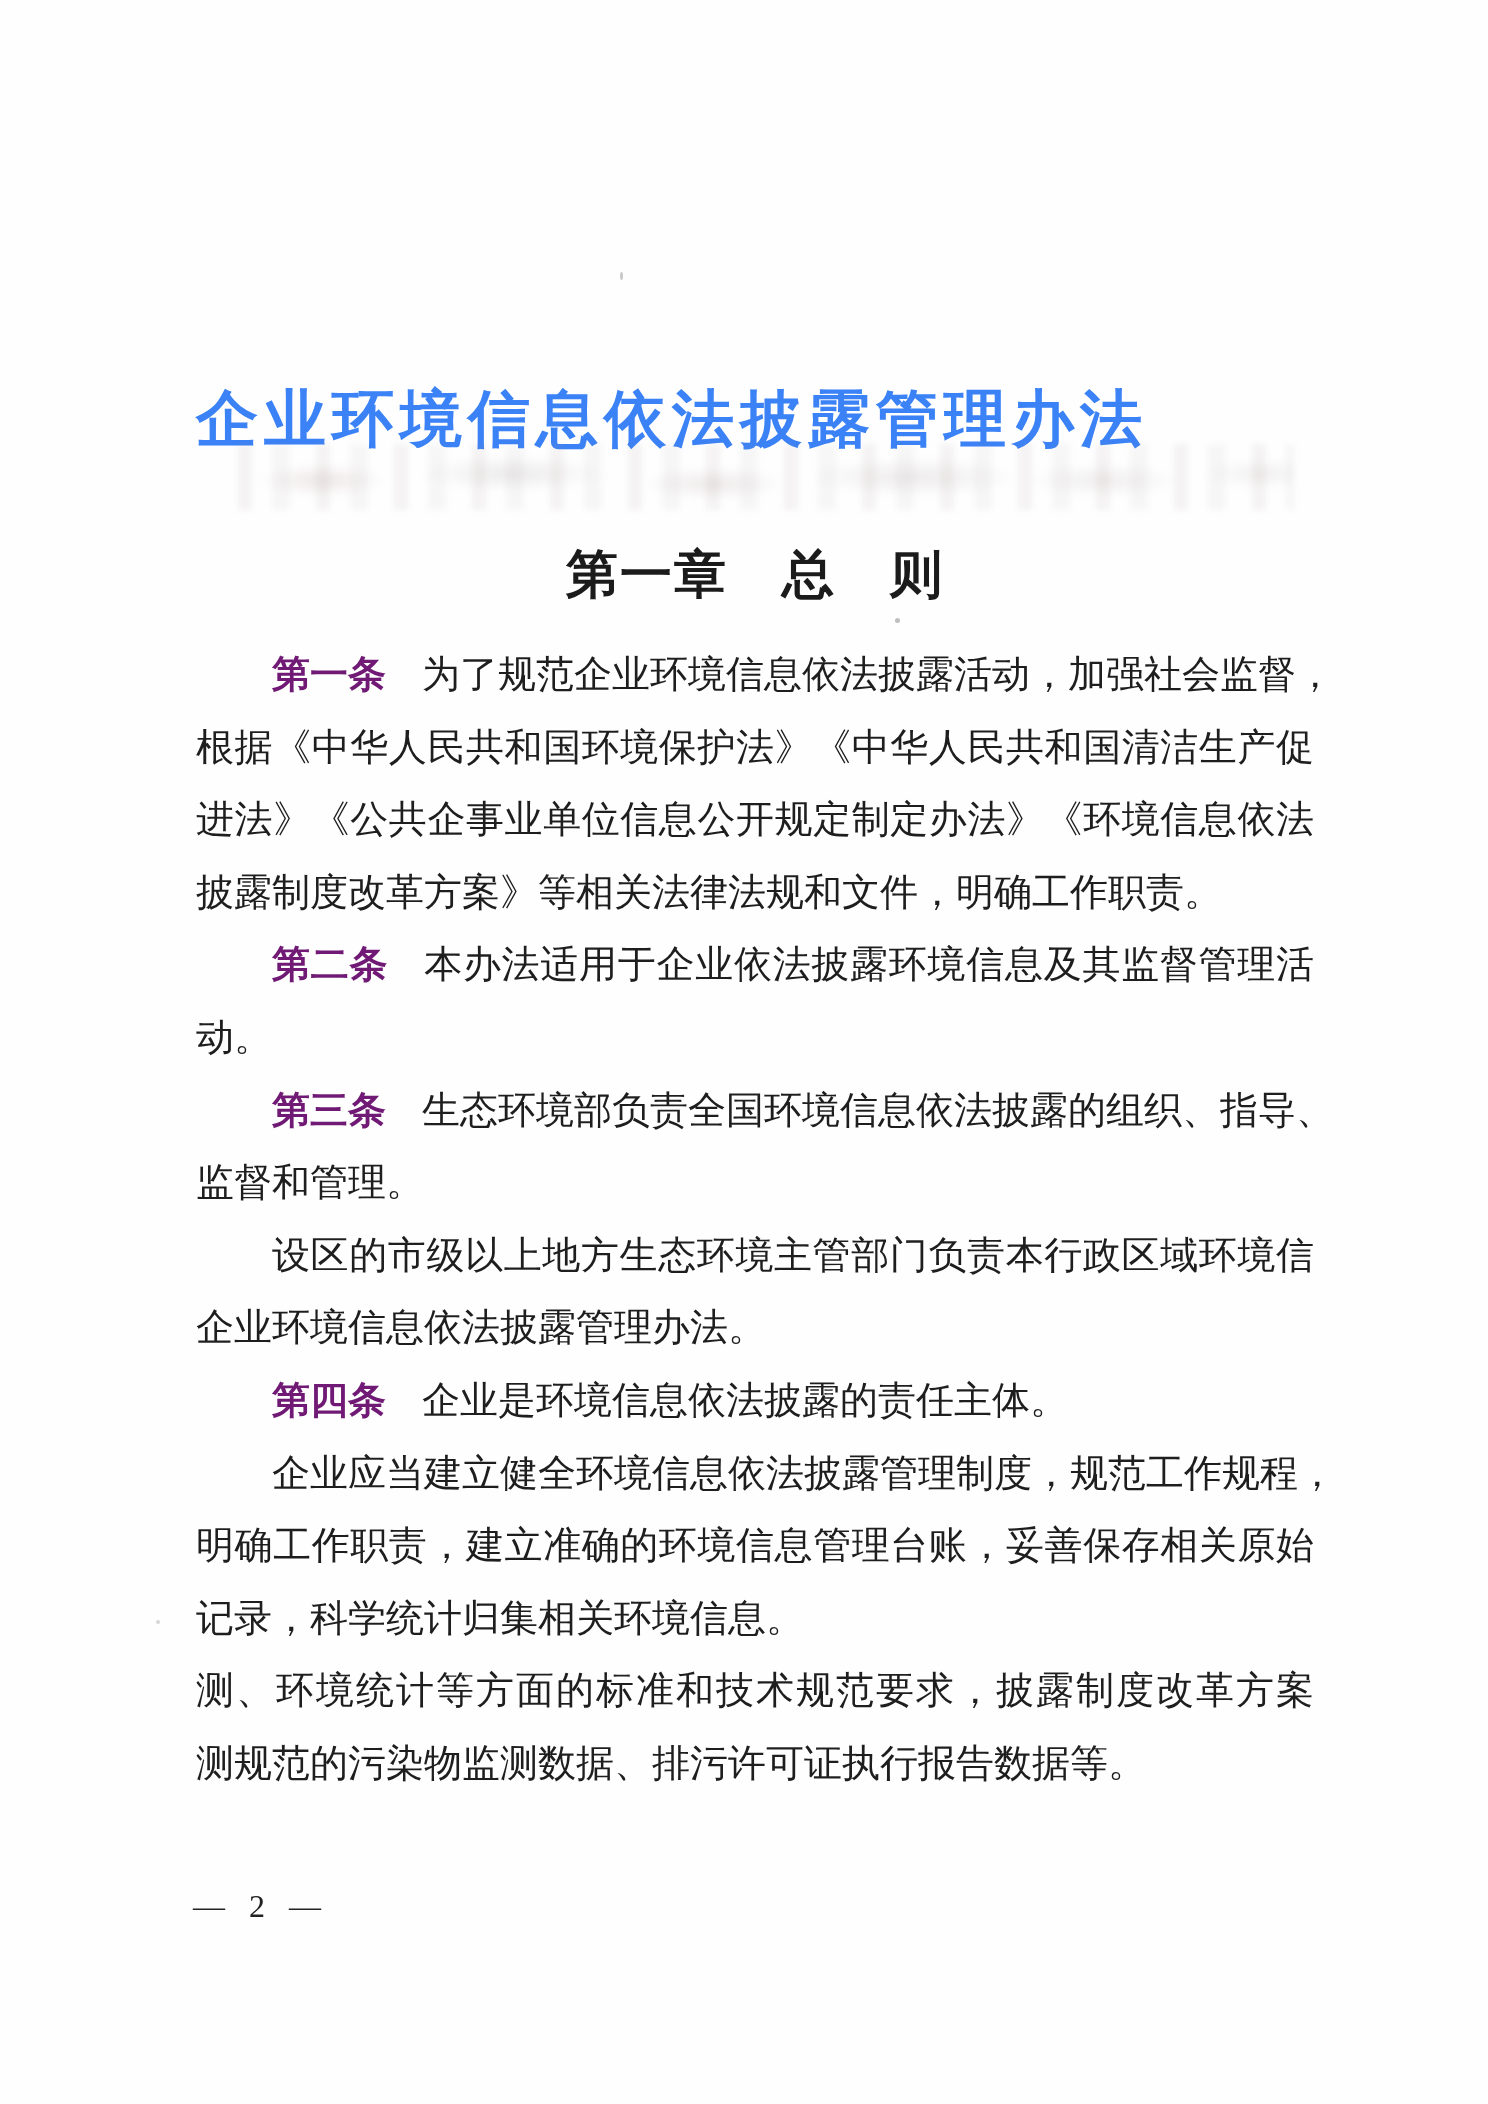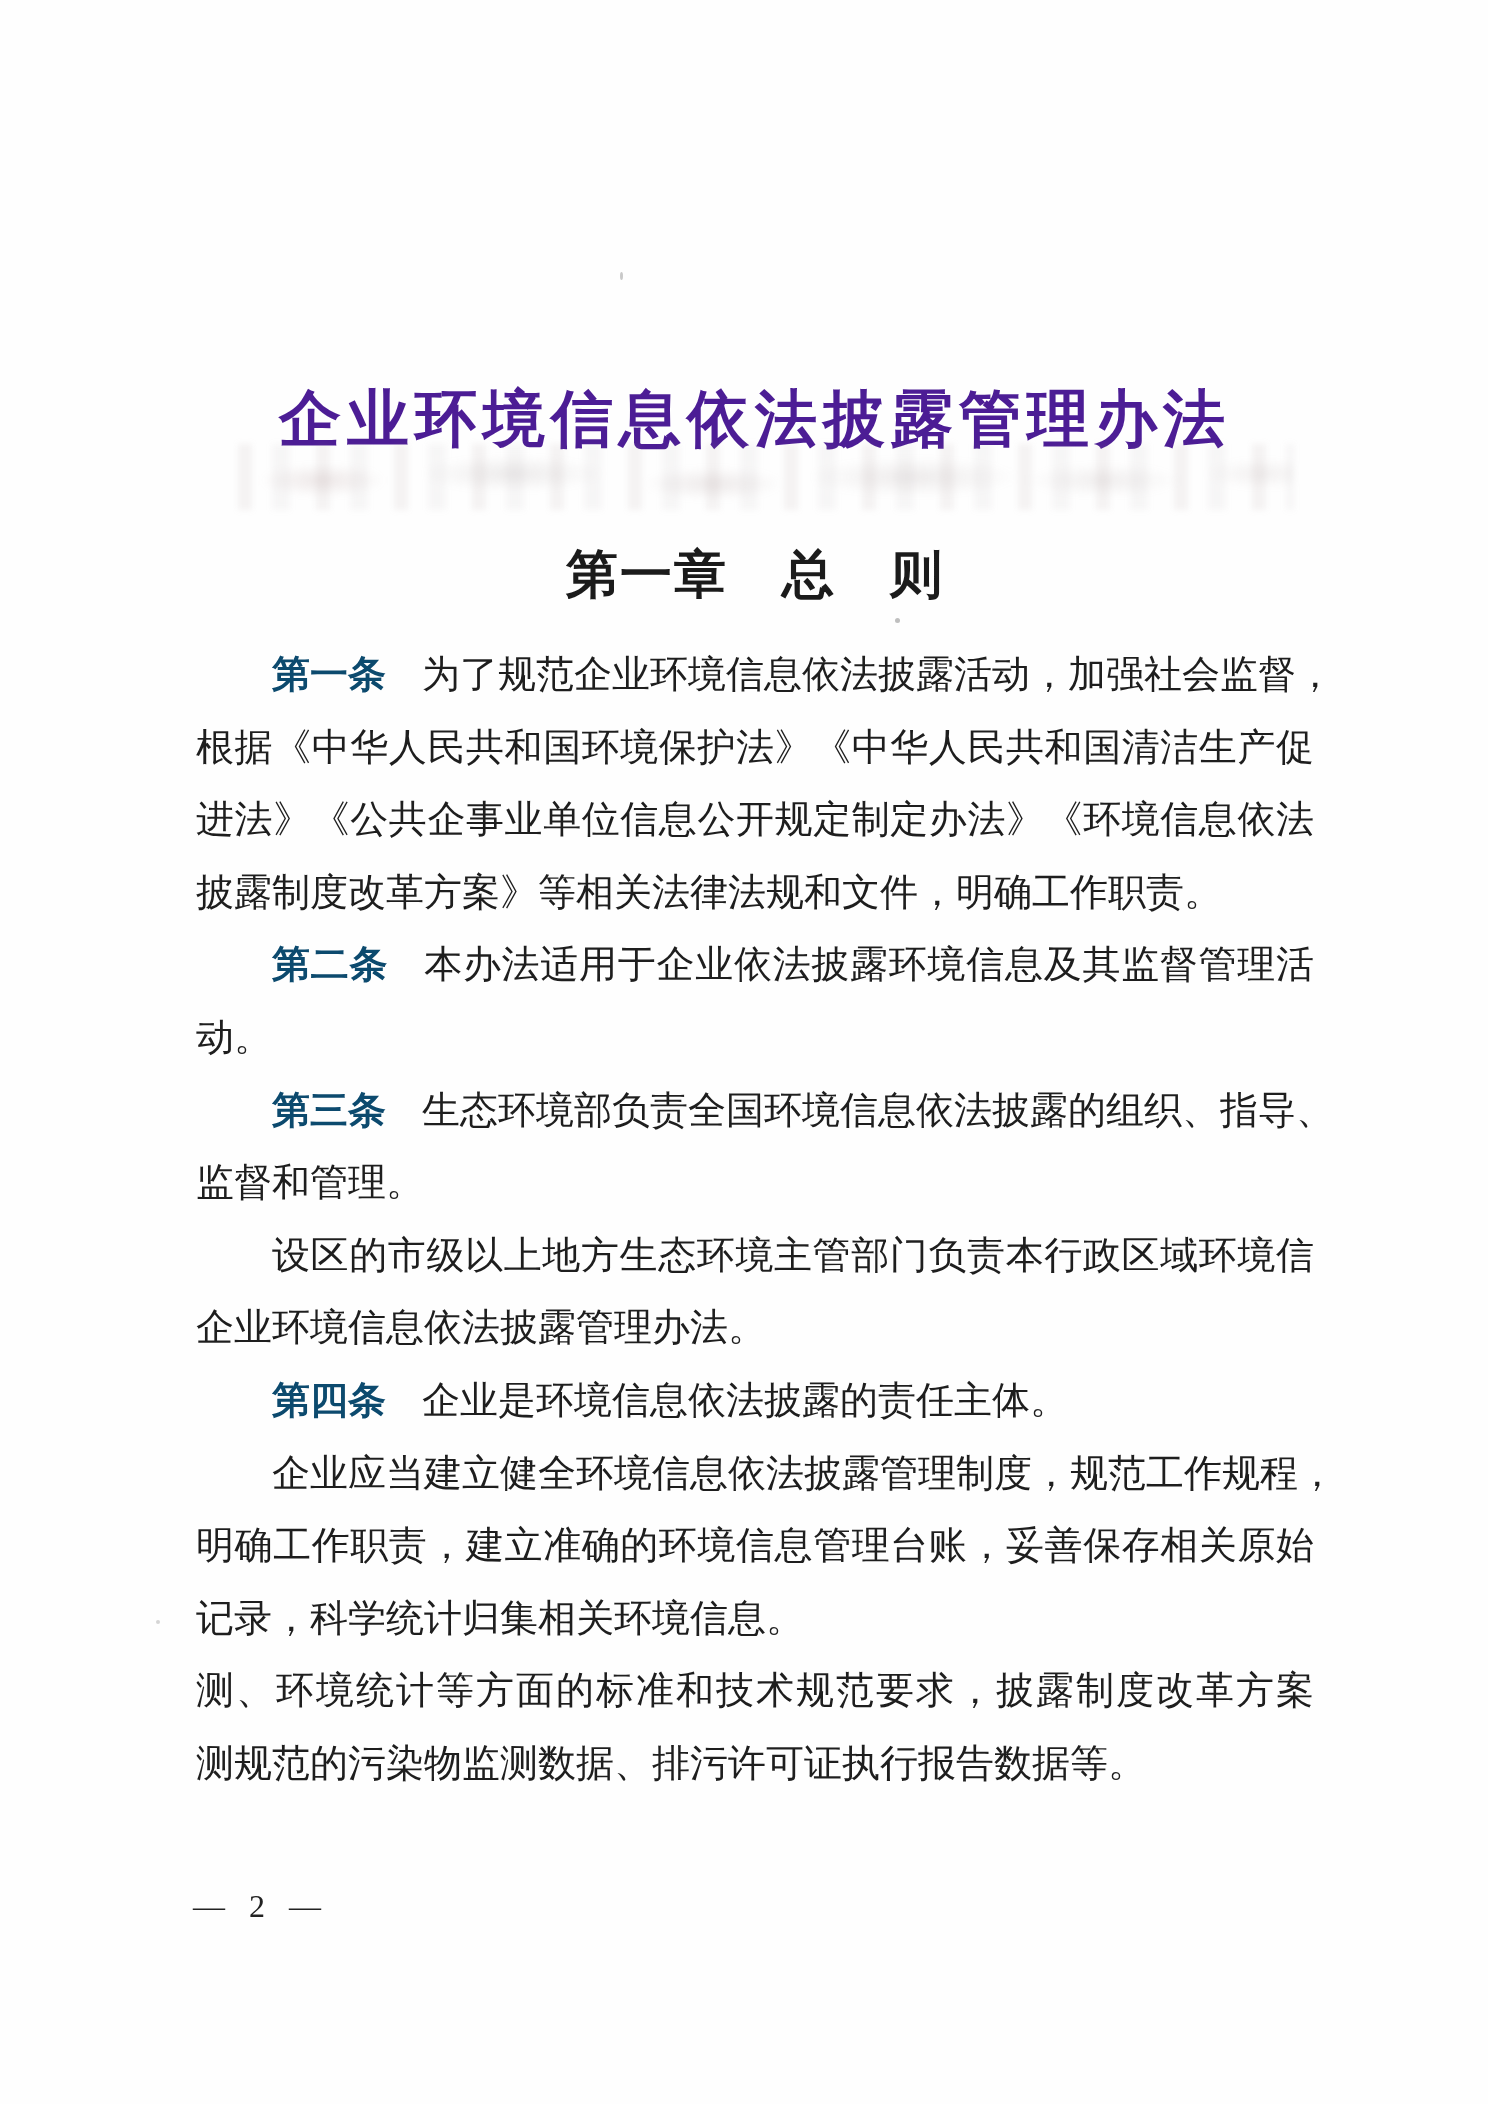--- a/index.html
+++ b/index.html
@@ -15,27 +15,27 @@
   .page {
     position: absolute;
     inset: 0;
     background: #fefefe;
   }
   .doc-title {
     position: absolute;
     top: 336px;
     left: 196px;
     width: 1118px;
-    text-align: center;
+    text-align: left;
     font-size: 62px;
     font-weight: bold;
     letter-spacing: 6px;
     line-height: 82px;
     white-space: nowrap;
-    color: #4c1d95;
+    color: #3b82f6;
   }
   
   .ghost {
     position: absolute;
     top: 444px;
     left: 238px;
     width: 1056px;
     height: 66px;
     background:
       repeating-linear-gradient(90deg,
@@ -77,21 +77,21 @@
     white-space: nowrap;
     text-align: justify;
     color: #1e1e1e;
   }
   .line.full { text-align-last: justify; }
   .line.indent { text-indent: 76px; }
   .term {
     font-weight: bold;
     font-family: "Liberation Sans", "DejaVu Sans", sans-serif;
     margin-right: 36px;
-    color: #0c4a6e;
+    color: #701a75;
   }
   .footer {
     position: absolute;
     top: 1884px;
     left: 193px;
     font-size: 32px;
     letter-spacing: 6px;
     word-spacing: 4px;
     line-height: 44px;
     white-space: nowrap;

